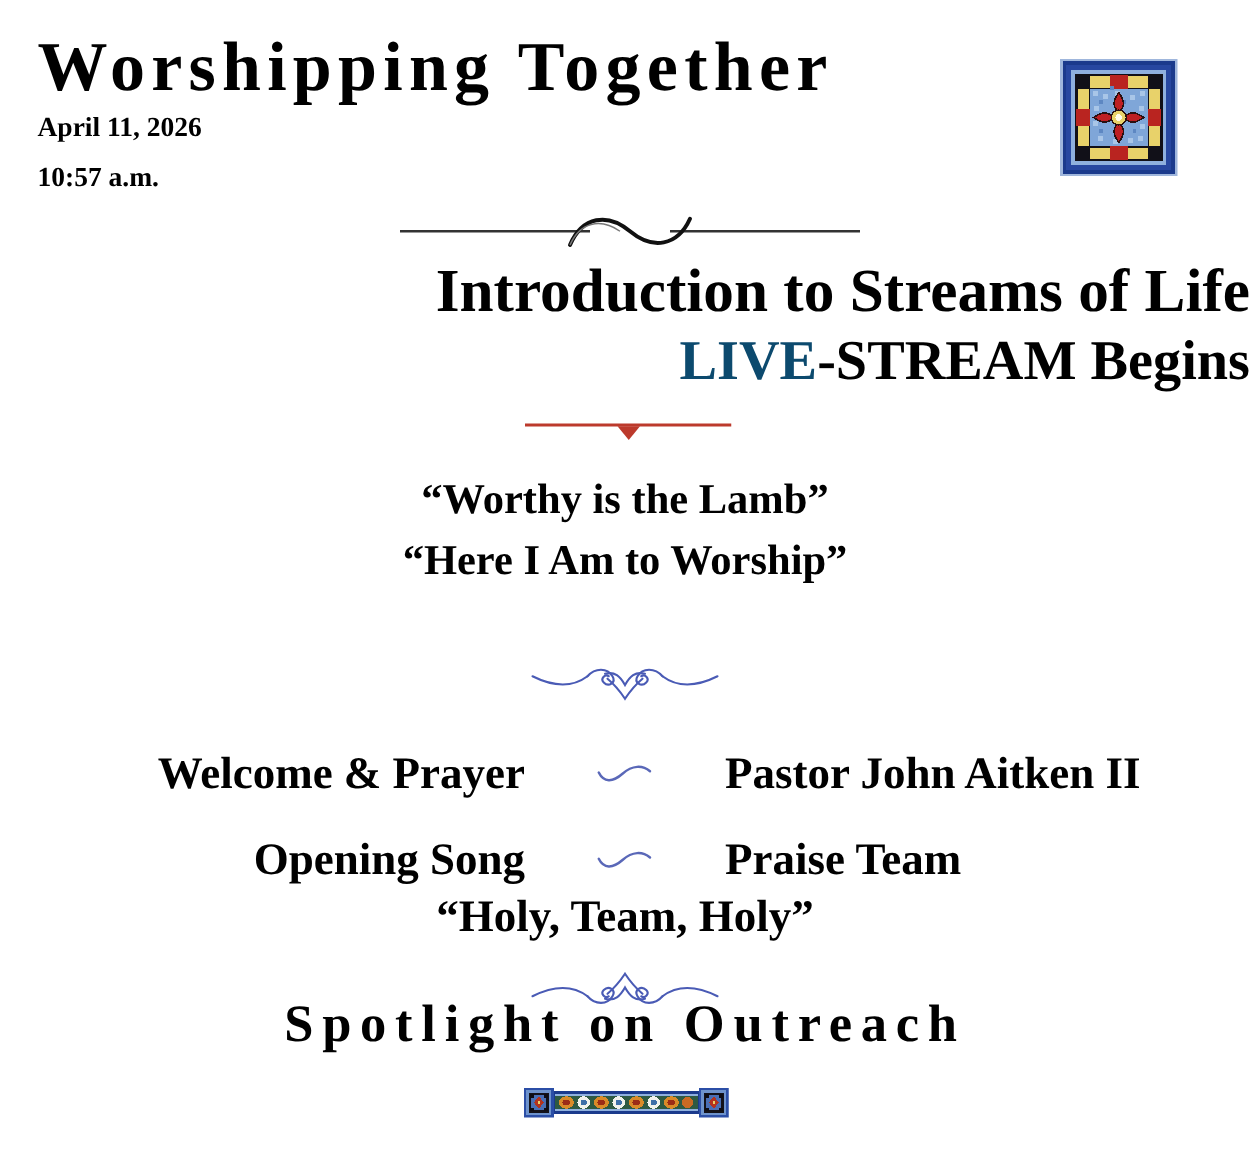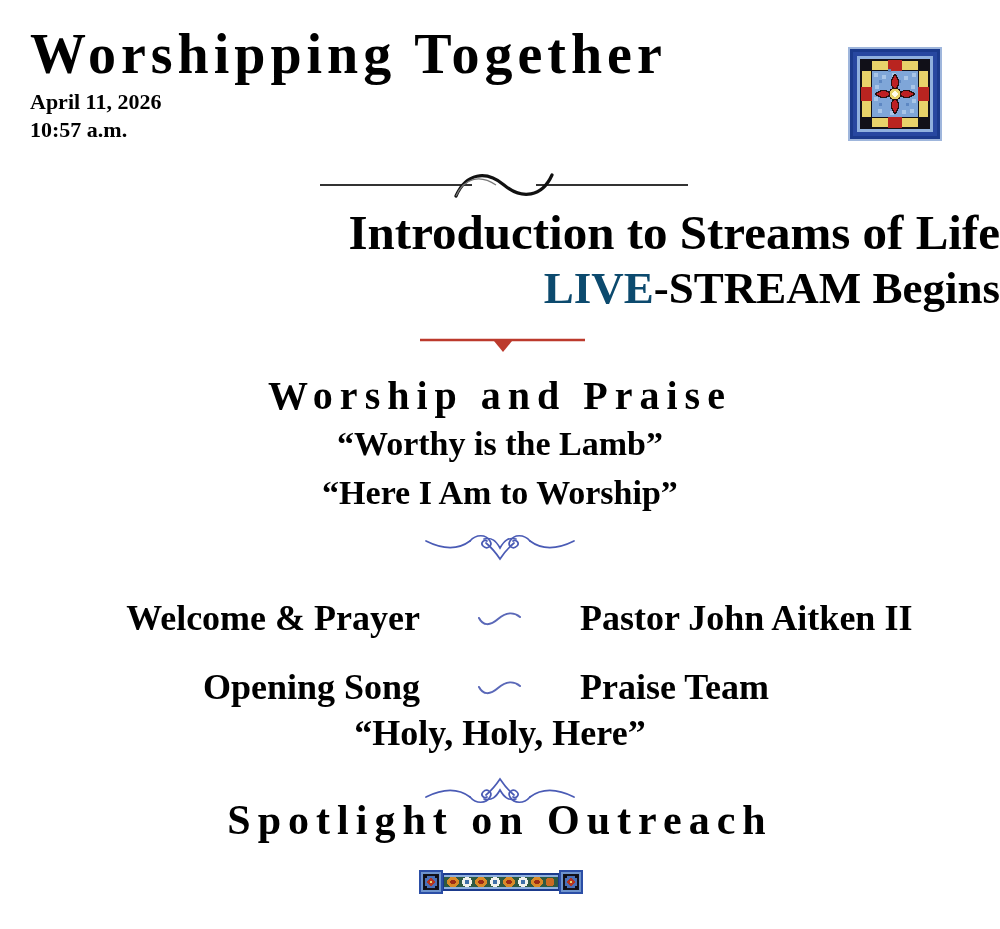--- a/index.html
+++ b/index.html
@@ -33,21 +33,21 @@
     white-space: nowrap;
   }
   #service-date,
   #service-time {
     font-size: 22px;
     font-weight: bold;
     letter-spacing: 0px;
     line-height: 1.18;
     margin-top: 6px;
   }
-  #service-time { margin-top: 2px; }
+  #service-time { margin-top: 14px; }
 
   
   #glass-tile {
     position: absolute;
     left: 848px;
     top: 47px;
     width: 94px;
     height: 94px;
   }
 
@@ -274,21 +274,20 @@
 </div>
 
 <div id="red-divider">
   <svg viewBox="0 0 1000 22" width="1000" height="22">
     <line x1="420" y1="9" x2="585" y2="9" stroke="#BC3A2C" stroke-width="2.4"></line>
     <path d="M494 10 L512 10 L503 21 Z" fill="#BC3A2C"></path>
   </svg>
 </div>
 
 <div id="worship-block">
-  <div id="worship-heading">Worship and Praise</div>
   <div class="song-title">“Worthy is the Lamb”</div>
   <div class="song-title">“Here I Am to Worship”</div>
 </div>
 
 <div id="flourish-one">
   <svg viewBox="0 0 152 34" width="152" height="34">
     <g fill="none" stroke="#4A5BB5" stroke-width="1.7" stroke-linecap="round">
       <path d="M2 13 C20 22 34 22 46 13"></path>
       <path d="M46 13 C52 6 62 6 66 13 C69 18 63 22 59 18 C56 15 60 11 63 13"></path>
       <path d="M150 13 C132 22 118 22 106 13"></path>
@@ -312,21 +311,21 @@
 <div class="service-row" id="row-song">
   <div class="row-label">Opening Song</div>
   <div class="row-swash">
     <svg viewBox="0 0 48 20" width="48" height="20">
       <path d="M3 10 C7 18 14 18 22 11 C30 4 38 4 44 9" fill="none" stroke="#5A68B8" stroke-width="2" stroke-linecap="round"></path>
     </svg>
   </div>
   <div class="row-person">Praise Team</div>
 </div>
 
-<div id="opening-song-title">“Holy, Holy, Here”</div>
+<div id="opening-song-title">“Holy, Team, Holy”</div>
 
 <div id="flourish-two">
   <svg viewBox="0 0 152 34" width="152" height="34">
     <g fill="none" stroke="#4A5BB5" stroke-width="1.7" stroke-linecap="round" transform="translate(0,34) scale(1,-1)">
       <path d="M2 13 C20 22 34 22 46 13"></path>
       <path d="M46 13 C52 6 62 6 66 13 C69 18 63 22 59 18 C56 15 60 11 63 13"></path>
       <path d="M150 13 C132 22 118 22 106 13"></path>
       <path d="M106 13 C100 6 90 6 86 13 C83 18 89 22 93 18 C96 15 92 11 89 13"></path>
       <path d="M60 11 C68 9 72 13 76 20 C80 13 84 9 92 11"></path>
       <path d="M62 15 C68 20 72 25 76 31 C80 25 84 20 90 15"></path>

